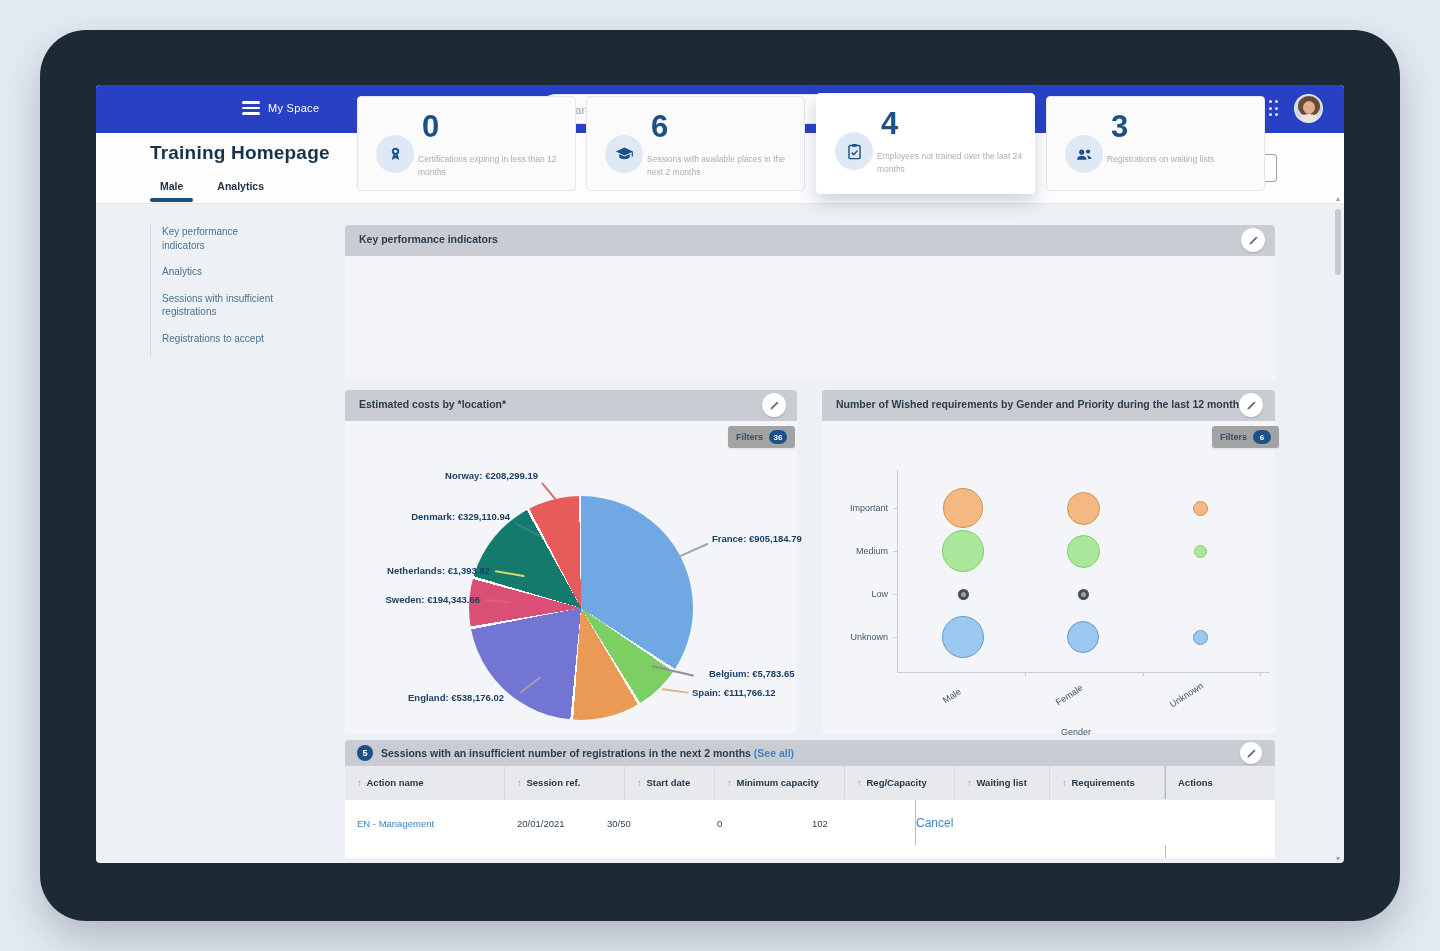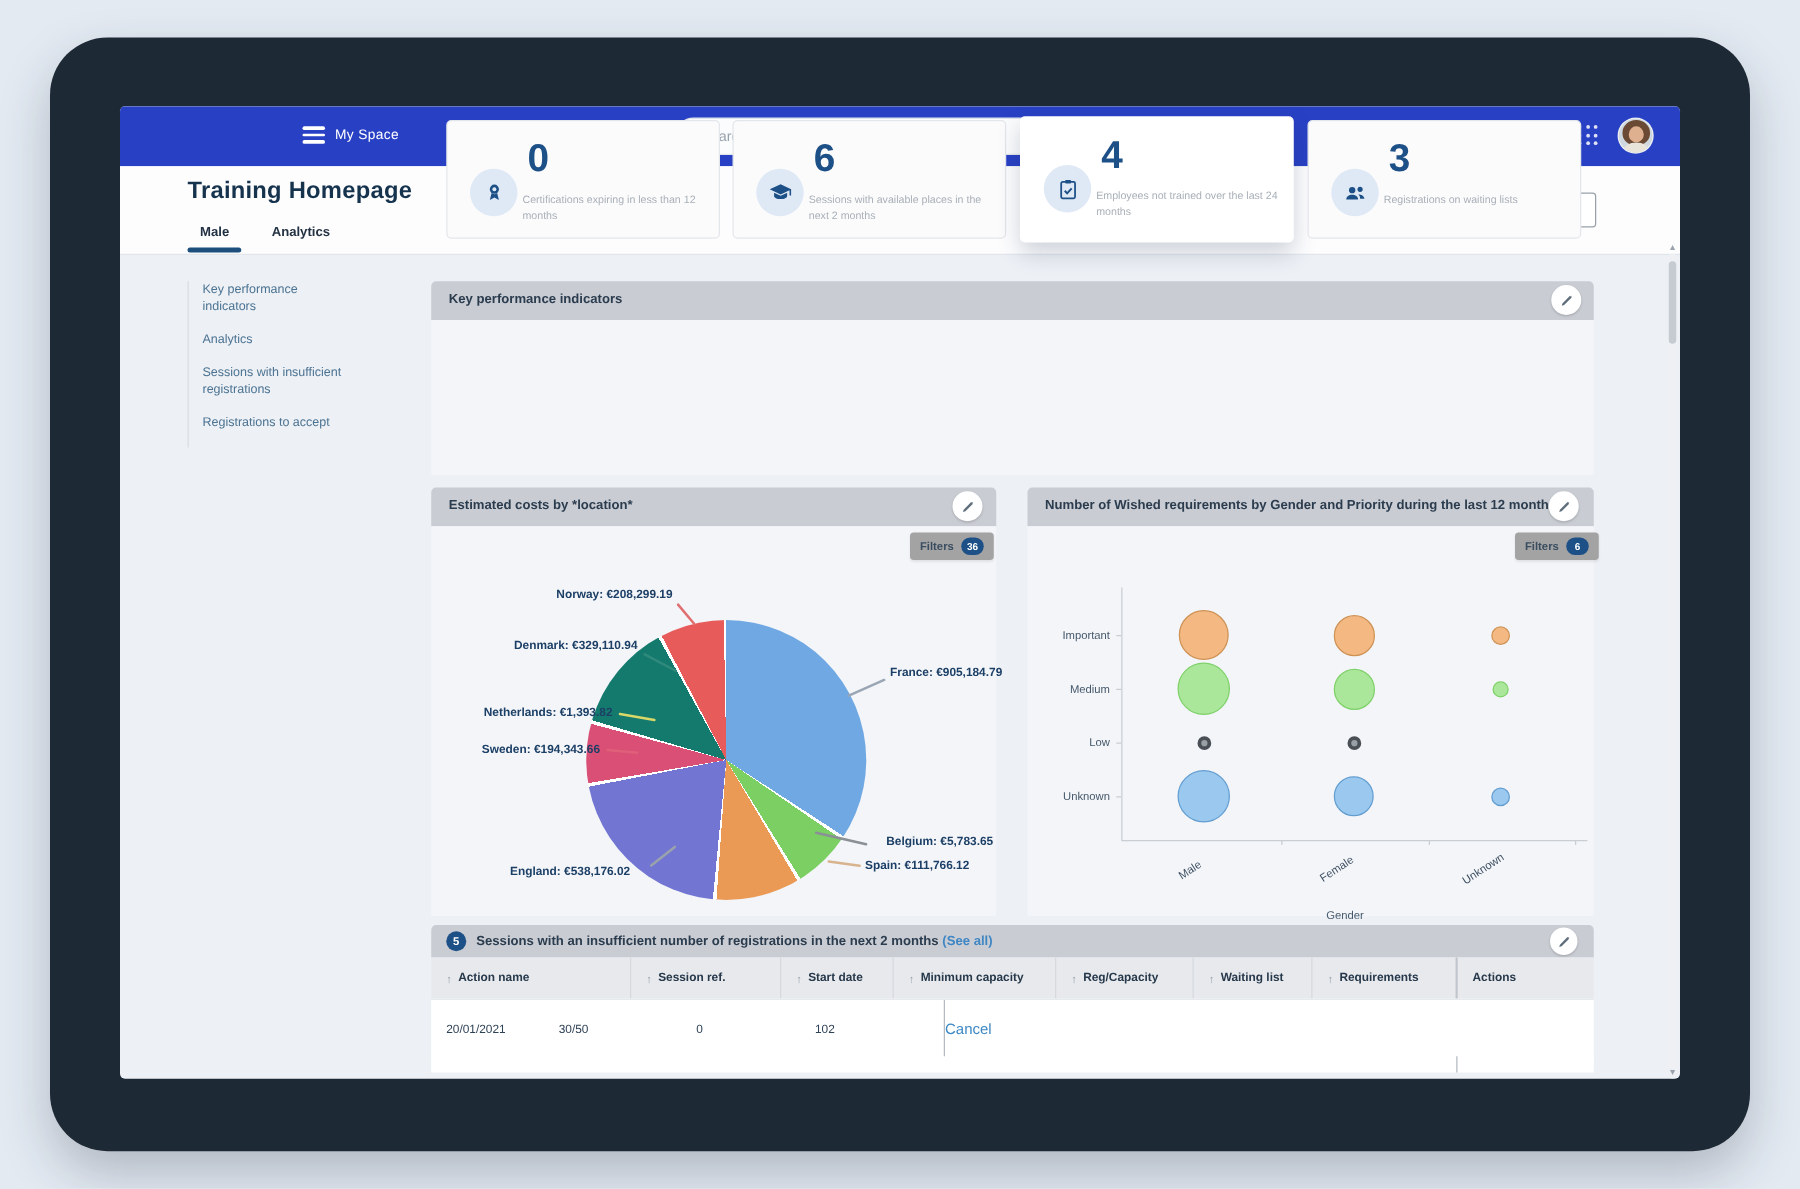--- a/index.html
+++ b/index.html
@@ -336,20 +336,21 @@
       <div class="th" style="width:115px;">
           <span class="sort">↑</span>
           <span>Requirements</span>
         </div>
       <div class="th actions-sep" style="width:110px;border-right:none;">
           <span>Actions</span>
         </div>
     </div>
 
     <div class="trow">
+      <div class="td link" style="width:160px;">EN - Management</div>
       <div class="td" style="width:90px;">20/01/2021</div>
       <div class="td" style="width:110px;">30/50</div>
       <div class="td" style="width:95px;">0</div>
       <div class="td" style="width:115px;">102</div>
       <div class="td actions-sep cancel" style="width:88px;">Cancel</div>
     </div>
     <div class="tbl-filler">
         <div class="vline"></div>
       </div>
 

